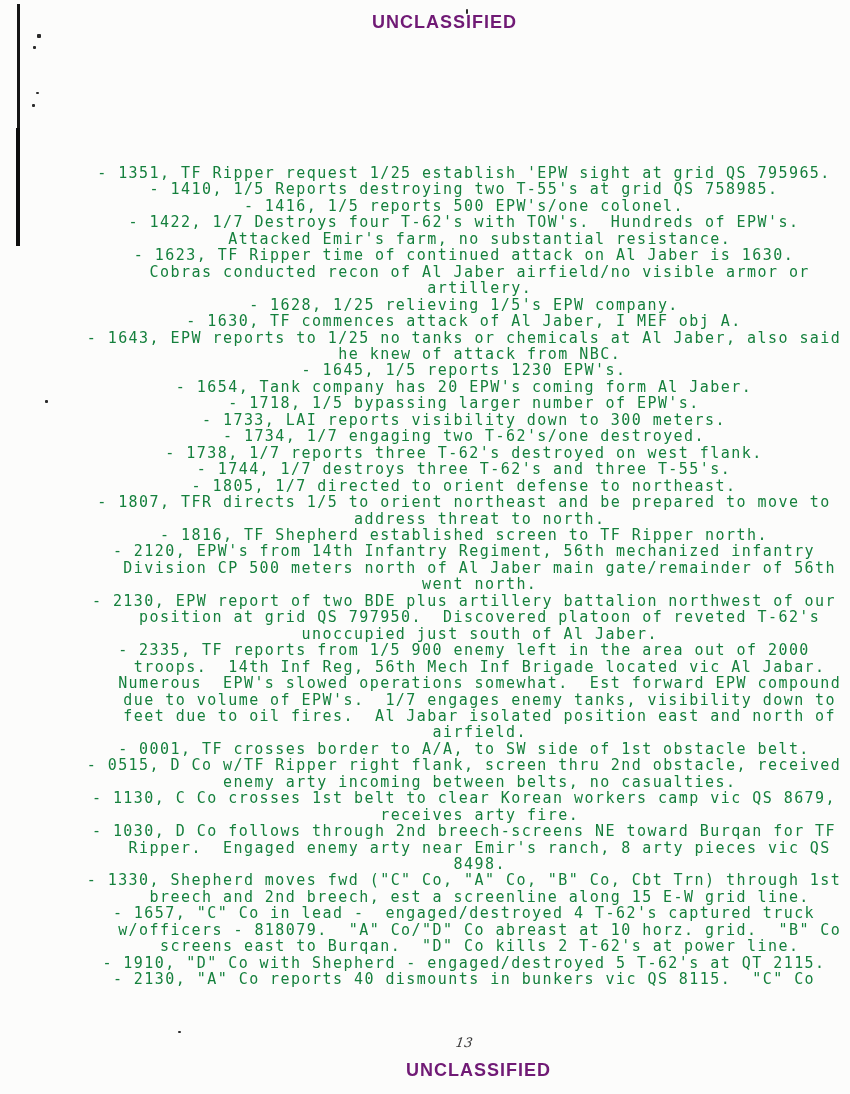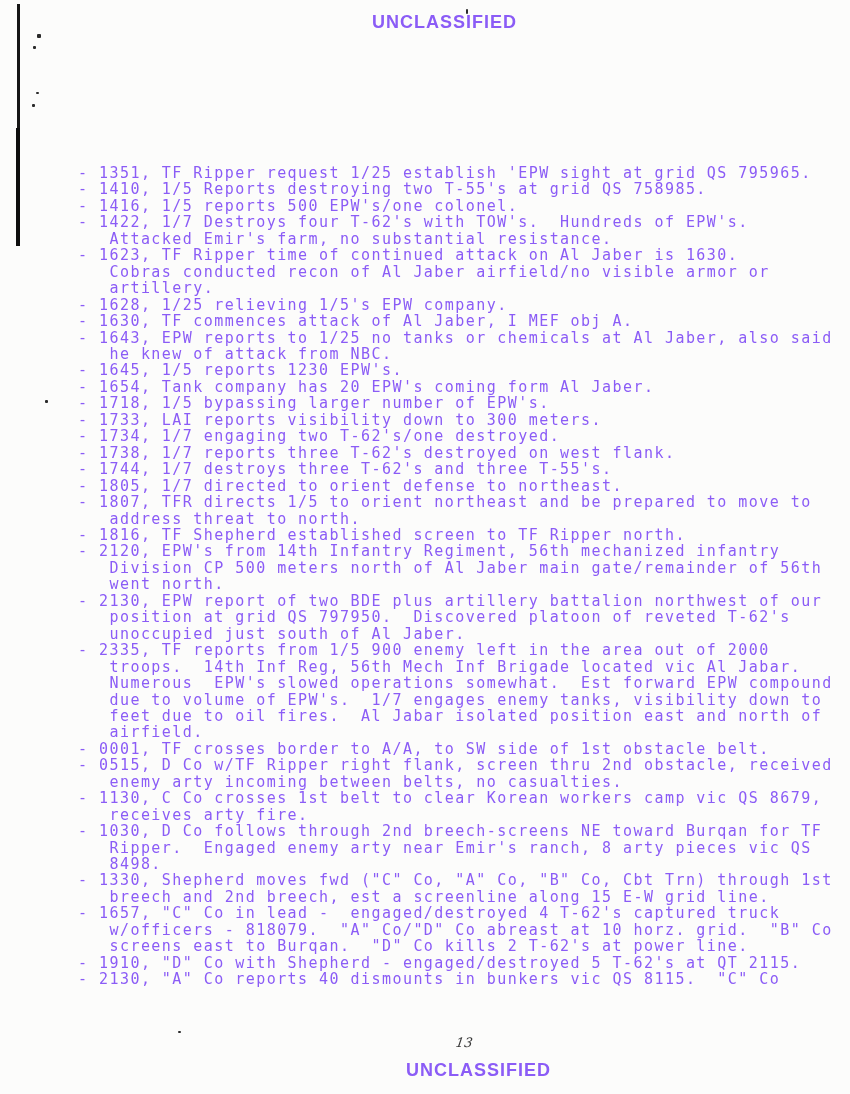--- a/index.html
+++ b/index.html
@@ -12,21 +12,21 @@
     overflow: hidden;
     font-family: "DejaVu Sans Mono", monospace;
     color: #1d1d1d;
   }
   .classification {
     position: absolute;
     font-family: "Liberation Sans", sans-serif;
     font-weight: bold;
     font-size: 18px;
     letter-spacing: 1px;
-    color: #8b5cf6;
+    color: #701a75;
     white-space: nowrap;
   }
   .classification.top { left: 372px; top: 12px; }
   .classification.bottom { left: 406px; top: 1060px; }
   .scan-line {
     position: absolute;
     left: 17px; top: 4px;
     width: 3px; height: 240px;
     background: #161616;
   }
@@ -50,22 +50,23 @@
     top: 165px;
     width: 772px;
   }
   pre.loglines {
     margin: 0;
     padding: 0;
     font-family: "DejaVu Sans Mono", monospace;
     font-size: 15px;
     line-height: 16.45px;
     letter-spacing: 1.45px;
-    color: #8b5cf6;
+    color: #15803d;
     white-space: pre;
+    text-align: center;
   }
   .section-heading {
     height: 16.45px;
     margin-top: 16.45px;
     font-size: 15px;
     line-height: 16.45px;
     letter-spacing: 1.45px;
     white-space: pre;
   }
   .section-heading span {

